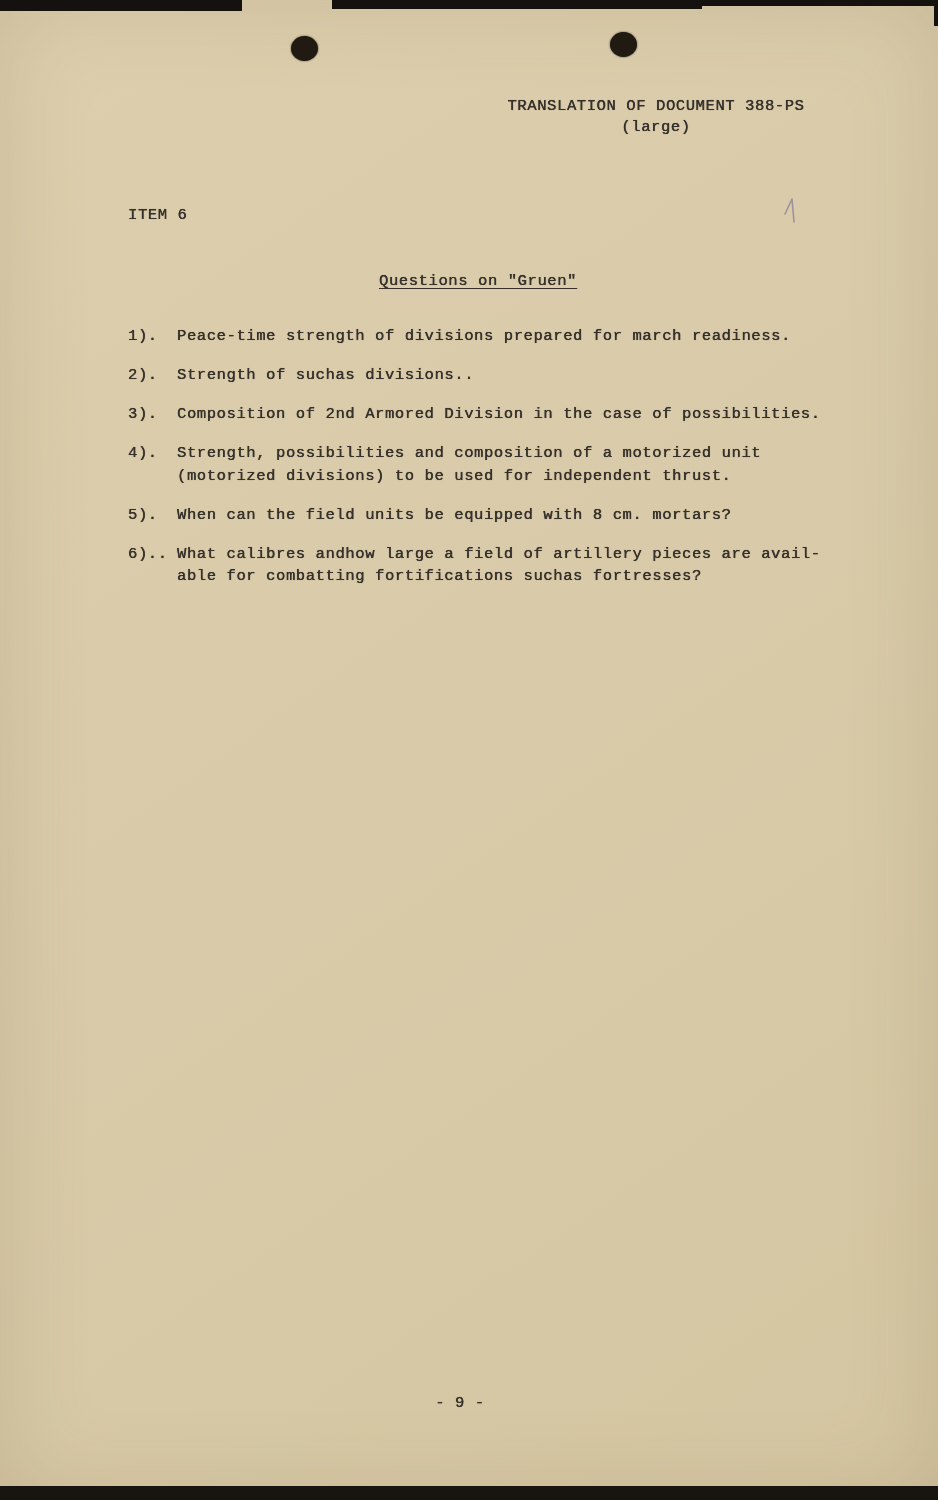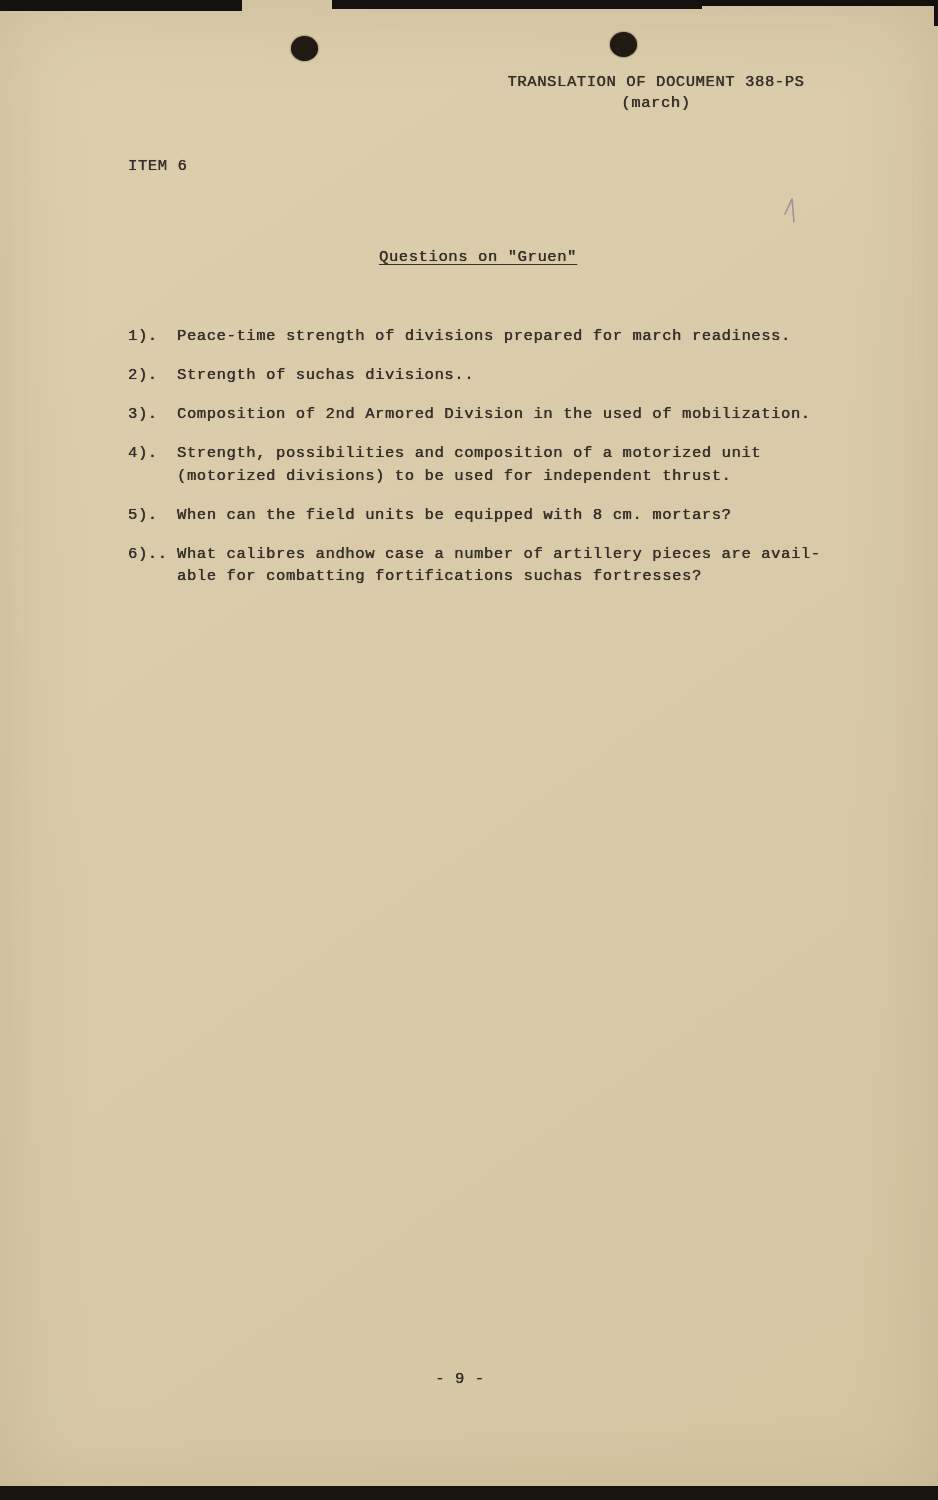--- a/index.html
+++ b/index.html
@@ -37,33 +37,34 @@
     box-shadow: 0 0 2px rgba(32,26,18,0.8);
   }
   .hole-left { left: 291px; top: 36px; width: 27px; height: 25px; }
   .hole-right { left: 610px; top: 32px; width: 27px; height: 25px; }
 
   .typed {
     font-size: 15.5px;
     letter-spacing: 0.6px;
     color: #35302a;
     text-shadow: 0 0 0.7px rgba(53,48,42,0.85), 0.3px 0 0 rgba(53,48,42,0.6);
+    margin-top: 24px;
   }
 
   .doc-header {
     position: absolute;
     top: 72px;
     left: 500px;
     width: 312px;
     text-align: center;
     line-height: 21px;
   }
   .item-label {
     position: absolute;
-    top: 157px;
+    top: 182px;
     left: 128px;
   }
   .checkmark {
     position: absolute;
     top: 196px;
     left: 782px;
     width: 24px;
     height: 30px;
   }
   .doc-title {
@@ -115,21 +116,21 @@
   <div class="edge edge-top-2"></div>
   <div class="edge edge-top-3"></div>
   <div class="edge edge-bottom"></div>
   <div class="edge edge-right"></div>
 
   <div class="hole hole-left"></div>
   <div class="hole hole-right"></div>
 
   <div class="doc-header typed">
     <div>TRANSLATION OF DOCUMENT 388-PS</div>
-    <div>(march)</div>
+    <div>(large)</div>
   </div>
 
   <div class="item-label typed">ITEM 6</div>
 
   <div class="checkmark">
     <svg width="24" height="30" viewBox="0 0 24 30">
       <path d="M3 18 L10 3 L12 26" fill="none" stroke="#8f8498" stroke-width="1.6" stroke-linecap="round" stroke-linejoin="round" opacity="0.8"></path>
     </svg>
   </div>
 
@@ -141,33 +142,33 @@
     <li class="question">
       <span class="qnum">1).</span>
       <span class="qtext">Peace-time strength of divisions prepared for march readiness.</span>
     </li>
     <li class="question">
       <span class="qnum">2).</span>
       <span class="qtext">Strength of suchas divisions..</span>
     </li>
     <li class="question">
       <span class="qnum">3).</span>
-      <span class="qtext">Composition of 2nd Armored Division in the used of mobilization.</span>
+      <span class="qtext">Composition of 2nd Armored Division in the case of possibilities.</span>
     </li>
     <li class="question">
       <span class="qnum">4).</span>
       <span class="qtext">Strength, possibilities and composition of a motorized unit
 (motorized divisions) to be used for independent thrust.</span>
     </li>
     <li class="question">
       <span class="qnum">5).</span>
       <span class="qtext">When can the field units be equipped with 8 cm. mortars?</span>
     </li>
     <li class="question">
       <span class="qnum">6)..</span>
-      <span class="qtext">What calibres andhow case a number of artillery pieces are avail-
+      <span class="qtext">What calibres andhow large a field of artillery pieces are avail-
 able for combatting fortifications suchas fortresses?</span>
     </li>
   </ol>
 
   <div class="page-number typed">- 9 -</div>
 
 </div>
 
 </body></html>

